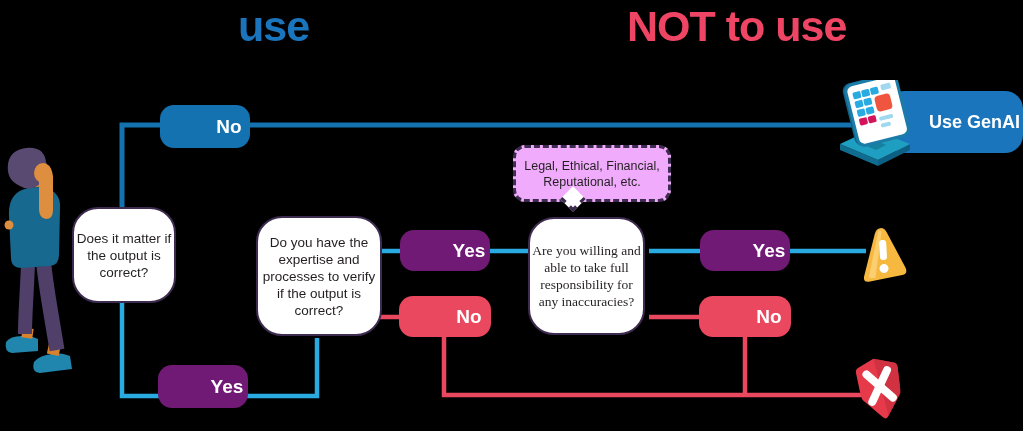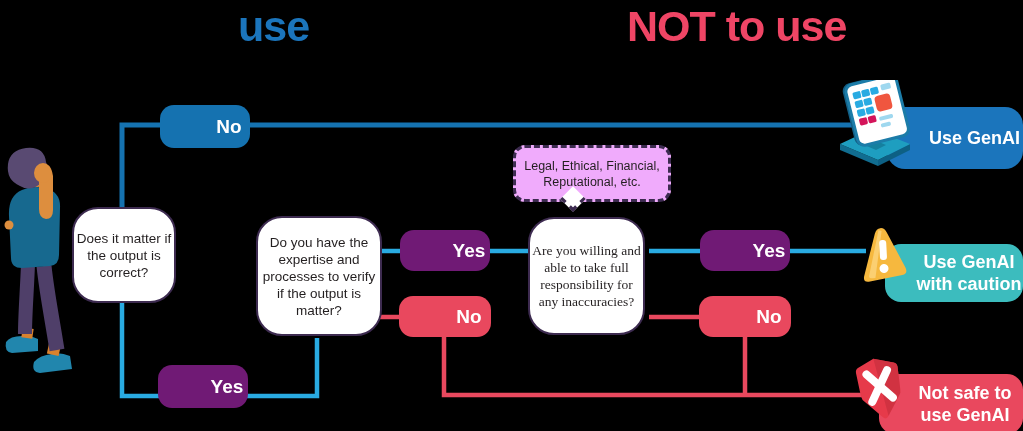--- a/index.html
+++ b/index.html
@@ -46,21 +46,21 @@
     font-size:12.5px;line-height:16px;color:#231f20;padding:2px 6px;
   }
   .bubble-tail{
     position:absolute;left:48px;bottom:-9px;width:15px;height:15px;background:#fff;
     border-right:3px dashed #3d2b50;border-bottom:3px dashed #3d2b50;
     transform:rotate(45deg);
   }
   
   .outcome{
     color:#fff;font-weight:bold;z-index:2;display:flex;align-items:center;
-    box-sizing:border-box;font-size:18px;line-height:1.25;margin-top:16px;
+    box-sizing:border-box;font-size:18px;line-height:1.25;
   }
   .o-use{left:887px;top:91px;width:136px;height:62px;background:#1b75bc;border-radius:18px;
          padding-left:42px;text-align:left;}
   .o-caution{left:885px;top:228px;width:138px;height:58px;background:#3cbcbe;border-radius:16px;
          padding-left:30px;justify-content:center;text-align:center;}
   .o-notsafe{left:879px;top:358px;width:144px;height:60px;background:#e9485e;border-radius:16px;
          padding-left:28px;justify-content:center;text-align:center;}
   .icon-layer{z-index:4;}
 </style>
 </head>
@@ -98,43 +98,37 @@
     <path d="M44,120 C47,148 52,172 57,204" fill="none" stroke="#4f3f69" stroke-width="15"></path>
     <path d="M22,44 Q8,50 9,70 L11,112 Q11,122 22,122 L50,120 Q59,119 59,109 L60,62 Q61,46 45,42 Q32,39 22,44 Z" fill="#17698f"></path>
     <circle cx="9" cy="79" r="4.5" fill="#dd8e3e"></circle>
     <circle cx="37" cy="29" r="12" fill="#dd8e3e"></circle>
     <path d="M26,2 Q44,0 46,16 Q48,20 44,22 L40,38 Q30,46 20,40 Q6,34 8,18 Q10,4 26,2 Z" fill="#594a72"></path>
     <path d="M37,24 Q52,17 53,30 L53,64 Q53,73 46,73 Q39,72 39,63 L39,34 Z" fill="#dd8e3e"></path>
     <ellipse cx="43" cy="27" rx="9" ry="10" fill="#dd8e3e"></ellipse>
   </svg>
 
   <div class="abs qbox q1">Does it matter if the output is correct?</div>
-  <div class="abs qbox q2">Do you have the expertise and processes to verify if the output is matter?</div>
+  <div class="abs qbox q2">Do you have the expertise and processes to verify if the output is correct?</div>
   <div class="abs qbox q3">Are you willing and able to take full responsibility for any inaccuracies?</div>
 
   <div class="abs bubble">
     <span>Legal, Ethical, Financial, Reputational, etc.</span>
     <span class="bubble-tail"></span>
   </div>
 
   <div class="abs pill pill-darkblue p-no-top">No</div>
   <div class="abs pill pill-cyan p-yes-bottom">Yes</div>
   <div class="abs pill pill-cyan p-yes-1">Yes</div>
   <div class="abs pill pill-red p-no-1">No</div>
   <div class="abs pill pill-cyan p-yes-2">Yes</div>
   <div class="abs pill pill-red p-no-2">No</div>
 
   <div class="abs outcome o-use">
     <span>Use GenAI</span>
-  </div>
-  <div class="abs outcome o-caution">
-    <span>Use GenAI with caution</span>
-  </div>
-  <div class="abs outcome o-notsafe">
-    <span>Not safe to use GenAI</span>
   </div>
 
   <svg class="abs icon-layer" style="left:832px;top:80px" width="84" height="96" viewBox="0 0 84 96">
     <path d="M8,64 L8,70 L46,86 L46,80 Z" fill="#116d90"></path>
     <path d="M78,64 L78,70 L46,86 L46,80 Z" fill="#0d6084"></path>
     <path d="M8,64 L40,49 L78,64 L46,80 Z" fill="#1e9ec0"></path>
     <path d="M30,64 L40,59 L54,65 L44,70 Z" fill="#15809f"></path>
     <g transform="rotate(-14 42 30)">
       <rect x="16" y="-2" width="54" height="64" rx="8" fill="#135f85"></rect>
       <rect x="19" y="0" width="52" height="62" rx="7" fill="#ffffff" stroke="#1c7ca8" stroke-width="3"></rect>

